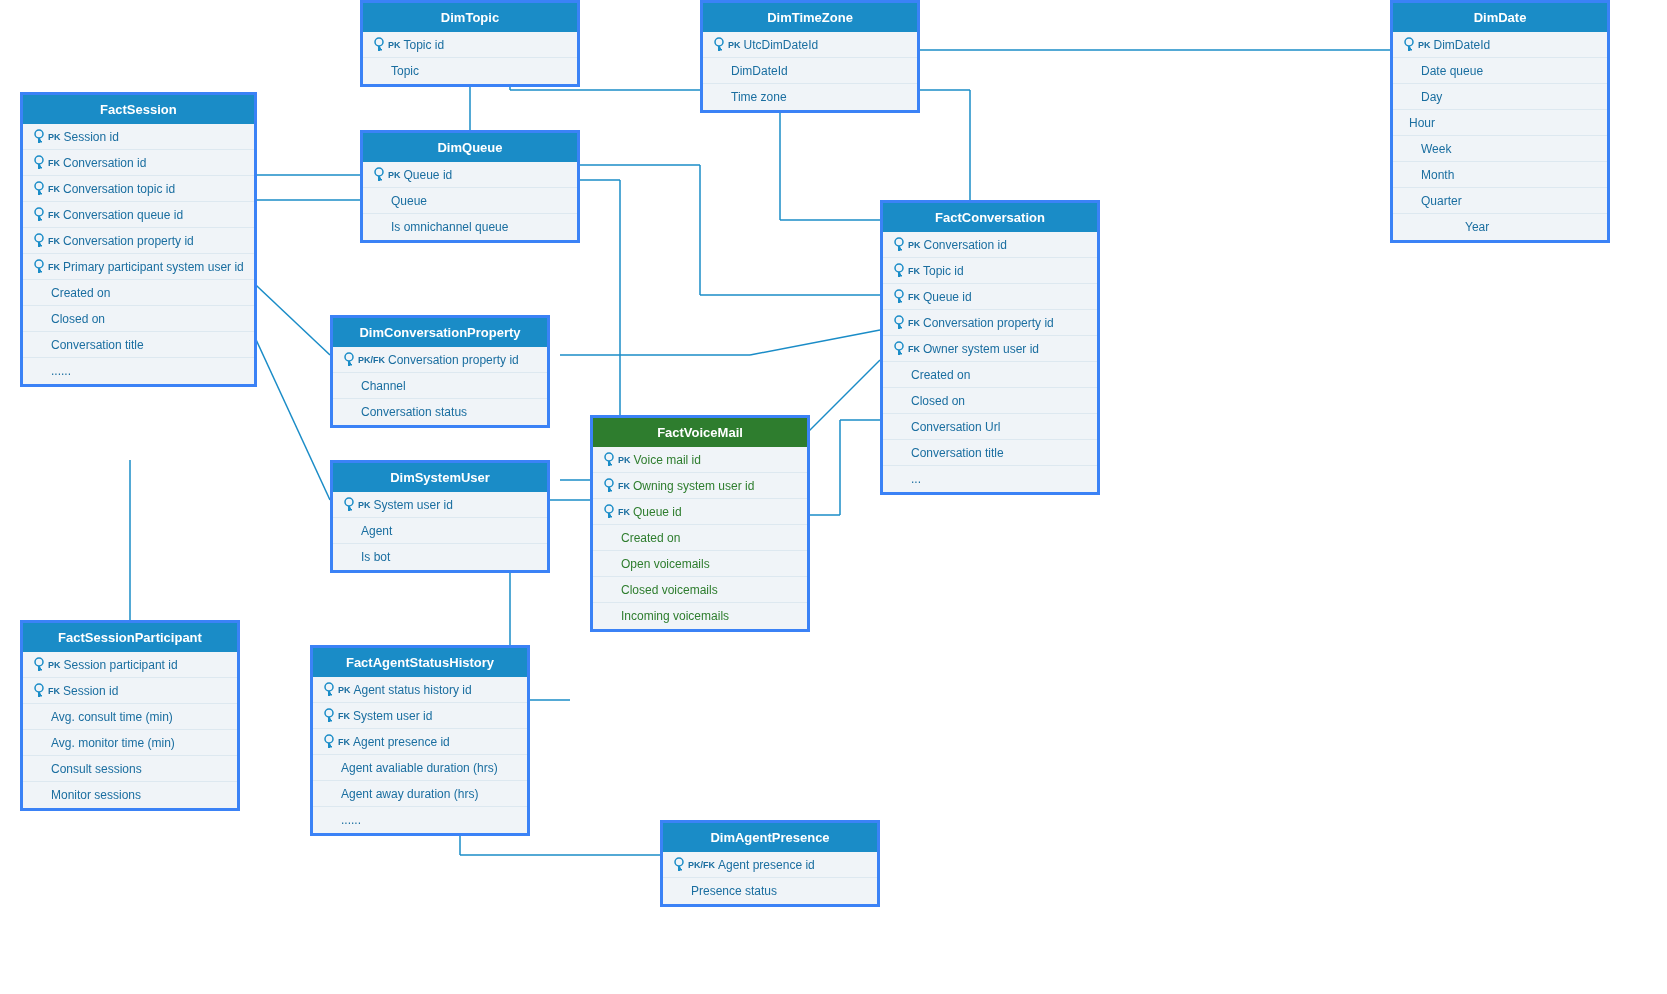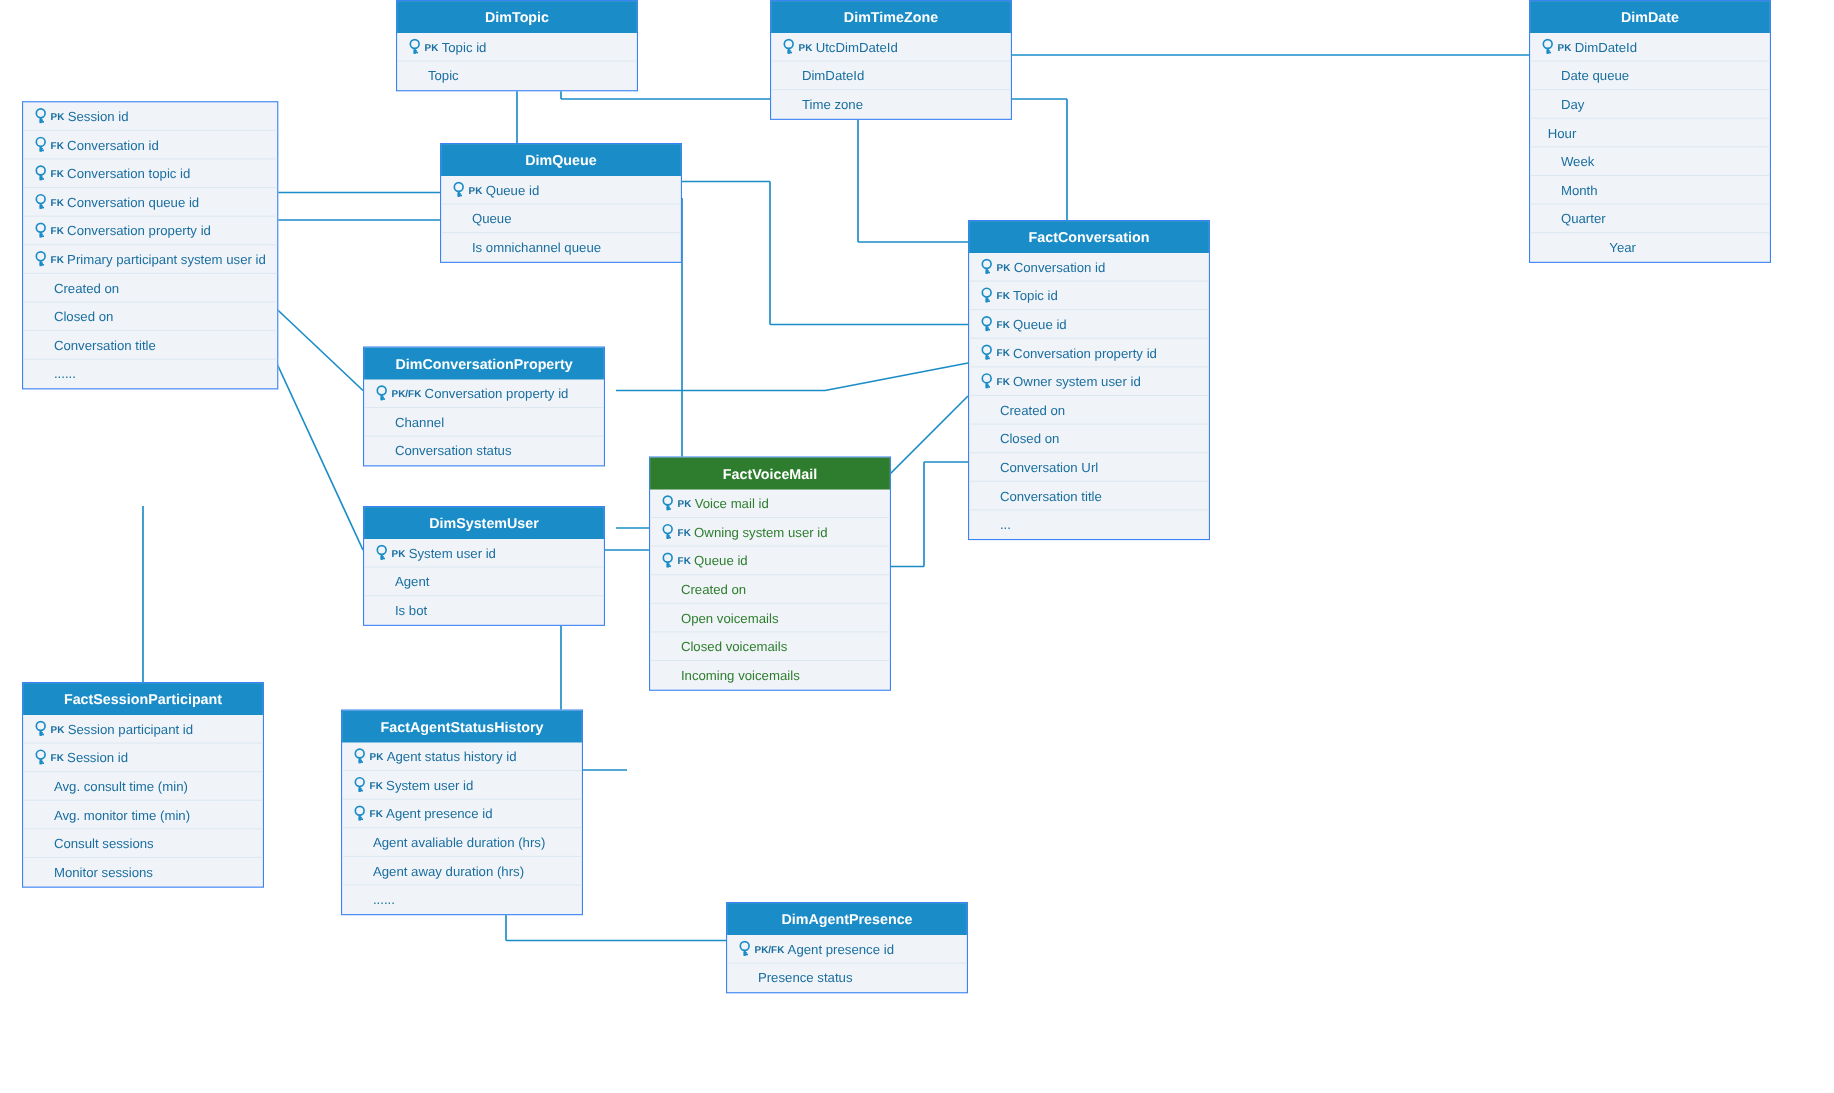--- a/index.html
+++ b/index.html
@@ -11,21 +11,21 @@
     }
     .diagram-canvas {
       position: relative;
       width: 1667px;
       height: 994px;
       background: #ffffff;
     }
     .table-box {
       position: absolute;
       background: #f0f4f8;
-      border: 1px solid #3b82f6;
+      border: 3px solid #3b82f6;
       min-width: 220px;
     }
     .table-header {
       background: #1a8cc7;
       color: #ffffff;
       font-weight: bold;
       font-size: 13px;
       padding: 7px 14px;
       text-align: center;
     }
@@ -186,20 +186,21 @@
         </div>
         <div class="table-row" style="padding-left: 28px;">
           <span class="row-text">Quarter</span>
         </div>
         <div class="table-row" style="padding-left: 28px; margin-left: 44px;">
           <span class="row-text">Year</span>
         </div>
       </div>
     </div>
     <div class="table-box" style="left: 20px; top: 92px;">
+      <div class="table-header">FactSession</div>
       <div class="table-body">
         <div class="table-row">
           <span style="display: inline-block; margin-right: 3px;"><svg width="12" height="16" viewBox="0 0 12 16" style="vertical-align:middle">
         <circle cx="6" cy="5" r="4" fill="none" stroke="#1a8cc7" stroke-width="1.5"></circle>
         <rect x="5" y="9" width="2" height="5" fill="#1a8cc7"></rect>
         <rect x="5" y="12" width="4" height="1.5" fill="#1a8cc7"></rect>
         <rect x="5" y="10.5" width="3" height="1.5" fill="#1a8cc7"></rect>
       </svg></span>
           <span style="font-size: 9px; font-weight: bold; color: rgb(26, 110, 160); margin-right: 3px;">PK</span>
           <span class="row-text">Session id</span>
@@ -261,21 +262,21 @@
           <span class="row-text">Closed on</span>
         </div>
         <div class="table-row" style="padding-left: 28px;">
           <span class="row-text">Conversation title</span>
         </div>
         <div class="table-row" style="padding-left: 28px;">
           <span class="row-text">......</span>
         </div>
       </div>
     </div>
-    <div class="table-box" style="left: 360px; top: 130px; margin-left: 40px;">
+    <div class="table-box" style="left: 360px; top: 130px;">
       <div class="table-header">DimQueue</div>
       <div class="table-body">
         <div class="table-row">
           <span style="display: inline-block; margin-right: 3px;"><svg width="12" height="16" viewBox="0 0 12 16" style="vertical-align:middle">
         <circle cx="6" cy="5" r="4" fill="none" stroke="#1a8cc7" stroke-width="1.5"></circle>
         <rect x="5" y="9" width="2" height="5" fill="#1a8cc7"></rect>
         <rect x="5" y="12" width="4" height="1.5" fill="#1a8cc7"></rect>
         <rect x="5" y="10.5" width="3" height="1.5" fill="#1a8cc7"></rect>
       </svg></span>
           <span style="font-size: 9px; font-weight: bold; color: rgb(26, 110, 160); margin-right: 3px;">PK</span>

